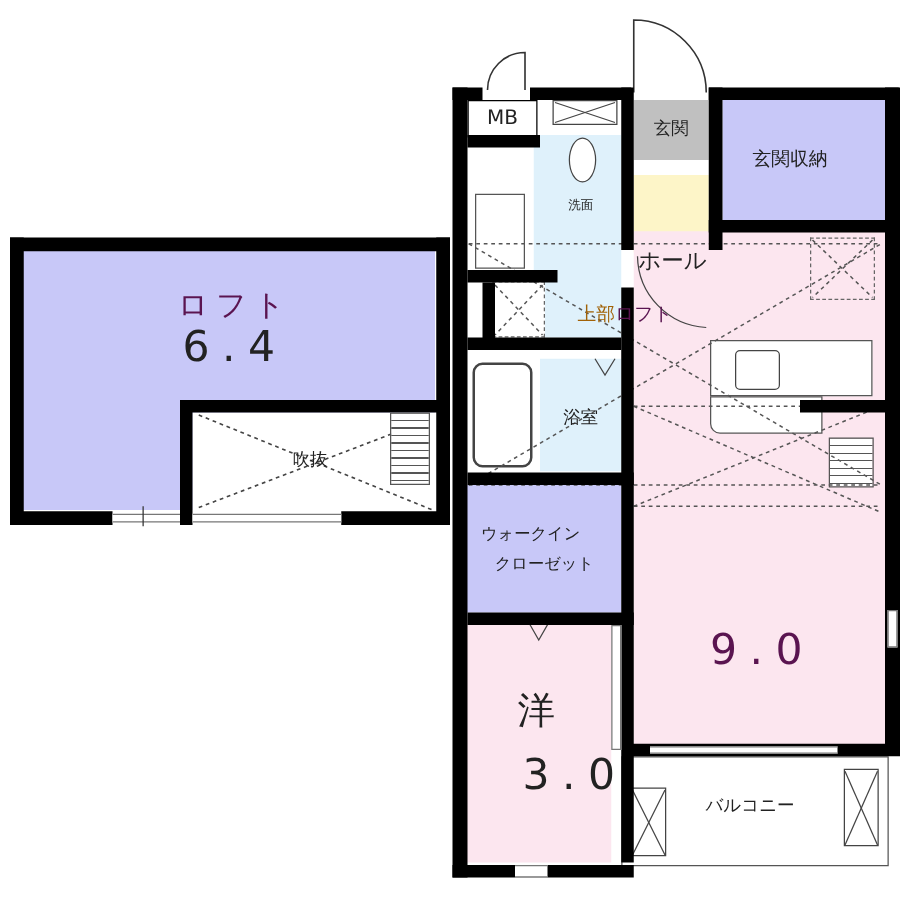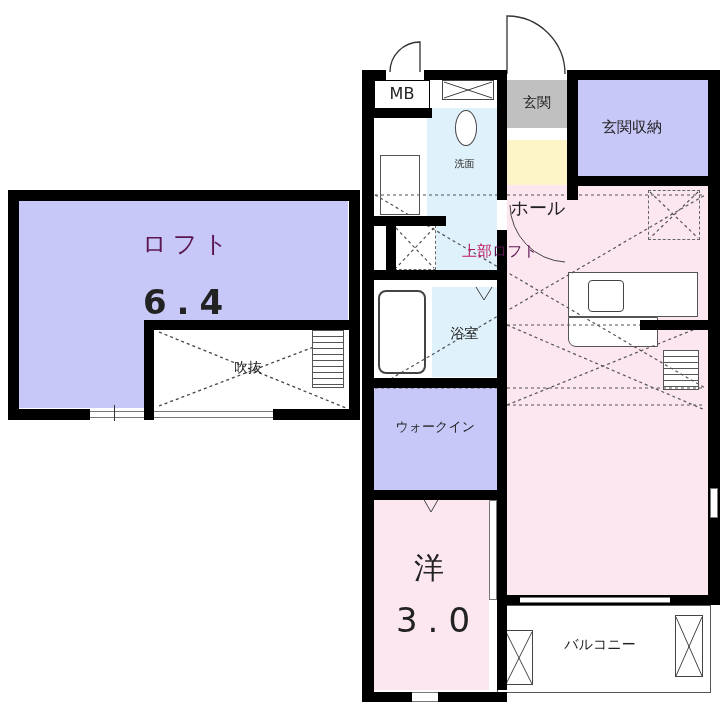--- a/index.html
+++ b/index.html
@@ -34,21 +34,21 @@
   <div class="abs" style="left:106px;top:215px;width:1px;height:16px;background:#333;"></div>
   <div class="abs" style="left:146px;top:221px;width:119px;height:7px;border-top:1px solid #777;border-bottom:1px solid #777;background:#fff;"></div>
 
   <svg style="left:146px;top:140px;" width="196" height="79">
     <line x1="5" y1="2" x2="192" y2="78" stroke="#444" stroke-width="1.3" stroke-dasharray="3,3"></line>
     <line x1="5" y1="76" x2="165" y2="15" stroke="#444" stroke-width="1.3" stroke-dasharray="3,3"></line>
   </svg>
 
   <div class="abs" style="left:304px;top:140px;width:32px;height:58px;border:1px solid #555;background:repeating-linear-gradient(#fff 0 5px,#555 5px 6px);"></div>
   <div class="lbl purple" style="left:120px;top:38px;width:120px;font-size:24px;letter-spacing:6px;">ロフト</div>
-  <div class="lbl big" style="left:110px;top:92px;width:140px;font-weight:bold;">6.4</div>
+  <div class="lbl big" style="left:110px;top:68px;width:140px;">6.4</div>
   <div class="lbl" style="left:215px;top:169px;width:50px;font-size:14px;">吹抜</div>
 </div>
 
 <div class="abs" style="left:0;top:0;width:720px;height:720px;">
 
   <svg style="left:388px;top:40px;" width="34" height="34">
     <path d="M32 32 L32 2 A30 30 0 0 0 2 32" fill="none" stroke="#333" stroke-width="1.3"></path>
   </svg>
   <svg style="left:505px;top:14px;" width="64" height="62">
     <path d="M2 60 L2 2 A58 58 0 0 1 60 60" fill="none" stroke="#333" stroke-width="1.3"></path>
@@ -129,20 +129,22 @@
   <div class="abs" style="left:520px;top:597px;width:150px;height:6px;background:#fff;border-top:1px solid #777;border-bottom:1px solid #777;"></div>
   <div class="abs" style="left:710px;top:488px;width:8px;height:30px;background:#fff;border:1px solid #777;"></div>
   <div class="abs" style="left:489px;top:500px;width:8px;height:100px;background:#fff;border:1px solid #777;"></div>
 
   <div class="lbl" style="left:374px;top:84px;width:56px;font-size:16px;">MB</div>
   <div class="lbl" style="left:507px;top:94px;width:60px;font-size:14px;">玄関</div>
   <div class="lbl" style="left:578px;top:118px;width:108px;font-size:15px;">玄関収納</div>
   <div class="lbl" style="left:432px;top:157px;width:65px;font-size:10px;">洗面</div>
   <div class="lbl" style="left:507px;top:177px;width:62px;font-size:18px;margin-top:19px;">ホール</div>
   <div class="abs" style="left:462px;top:242px;font-size:15px;white-space:nowrap;">
-    <span style="color:#be185d;">上部</span><span class="purple">ロフト</span>
+    <span style="color:#a16207;">上部</span><span class="purple">ロフト</span>
   </div>
   <div class="lbl" style="left:432px;top:325px;width:65px;font-size:14px;">浴室</div>
-  <div class="lbl" style="left:374px;top:418px;width:101px;font-size:13px;text-align:right;">ウォークイン</div>
+  <div class="lbl" style="left:374px;top:418px;width:101px;font-size:13px;">ウォークイン</div>
+  <div class="lbl" style="left:374px;top:442px;width:123px;font-size:13px;">クローゼット</div>
+  <div class="lbl purple big" style="left:530px;top:500px;width:160px;">9.0</div>
   <div class="lbl" style="left:374px;top:548px;width:110px;font-size:30px;">洋</div>
-  <div class="lbl big" style="left:374px;top:600px;width:128px;">3.0</div>
+  <div class="lbl big" style="left:374px;top:600px;width:128px;text-align:right;">3.0</div>
   <div class="lbl" style="left:540px;top:636px;width:120px;font-size:14px;">バルコニー</div>
 </div>
 
 </body></html>

